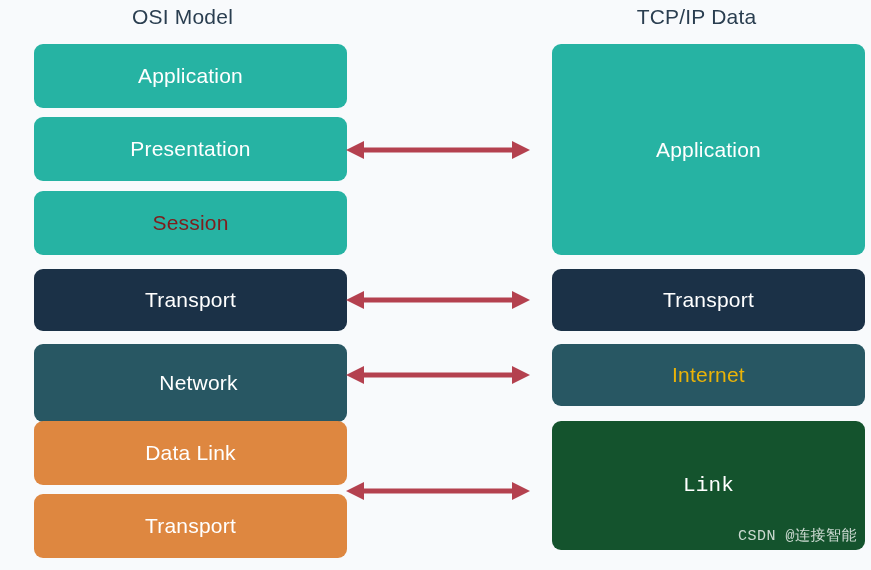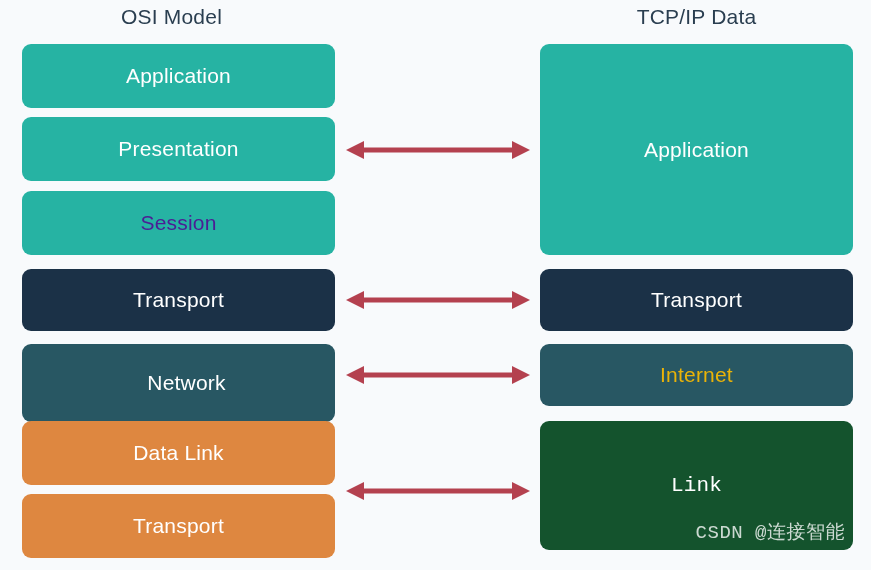--- a/index.html
+++ b/index.html
@@ -25,71 +25,72 @@
     position: absolute;
     top: 4px;
     font-size: 21px;
     font-weight: 400;
     color: #2a3e50;
     text-align: center;
     letter-spacing: 0.2px;
     line-height: 26px;
     white-space: nowrap;
   }
-  #title-osi   { left: 15px;  width: 313px; }
+  #title-osi   { left: 26px;  width: 313px; }
   #title-tcpip { left: 540px; width: 313px; }
 
   .layer-box {
     position: absolute;
     border-radius: 9px;
     display: flex;
     align-items: center;
     justify-content: center;
     color: #ffffff;
     font-size: 21px;
     font-weight: 400;
     letter-spacing: 0.2px;
     box-sizing: border-box;
     white-space: nowrap;
+    margin-left: 12px;
   }
   .col-left  { left: 22px;  width: 313px; }
   .col-right { left: 540px; width: 313px; }
 
   .arrow-wrap {
     position: absolute;
     height: 22px;
     left: 344px;
     width: 188px;
     display: block;
   }
   .arrow-wrap svg { display: block; width: 188px; height: 22px; }
 
   .watermark {
     position: absolute;
     right: 8px;
     bottom: 5px;
-    font-size: 19px;
+    font-size: 15px;
     color: rgba(255,255,255,0.78);
     letter-spacing: 0.5px;
     white-space: nowrap;
     pointer-events: none;
   }
 </style>
 </head>
 <body>
 
 <div id="canvas" style="background: rgb(248, 250, 252);">
 
   <div class="col-title" id="title-osi" style="color: rgb(42, 62, 80);">OSI Model</div>
 
   <div class="col-title" id="title-tcpip" style="color: rgb(42, 62, 80);">TCP/IP Data</div>
 
   <div class="layer-box col-left" style="top: 44px; height: 64px; background: rgb(38, 179, 163); color: rgb(255, 255, 255);">Application</div>
   <div class="layer-box col-left" style="top: 117px; height: 64px; background: rgb(38, 179, 163); color: rgb(255, 255, 255);">Presentation</div>
-  <div class="layer-box col-left" style="top: 191px; height: 64px; background: rgb(38, 179, 163); color: #4c1d95;">Session</div>
+  <div class="layer-box col-left" style="top: 191px; height: 64px; background: rgb(38, 179, 163); color: #7f1d1d;">Session</div>
   <div class="layer-box col-left" style="top: 269px; height: 62px; background: rgb(27, 49, 71); color: rgb(255, 255, 255);">Transport</div>
   <div class="layer-box col-left" style="top: 344px; height: 78px; background: rgb(40, 87, 99); color: rgb(255, 255, 255); padding-left: 16px;">Network</div>
   <div class="layer-box col-left" style="top: 421px; height: 64px; background: rgb(222, 135, 64); color: rgb(255, 255, 255);">Data Link</div>
   <div class="layer-box col-left" style="top: 494px; height: 64px; background: rgb(222, 135, 64); color: rgb(255, 255, 255);">Transport</div>
 
   <div class="layer-box col-right" style="top: 44px; height: 211px; background: rgb(38, 179, 163); color: rgb(255, 255, 255);">Application</div>
   <div class="layer-box col-right" style="top: 269px; height: 62px; background: rgb(27, 49, 71); color: rgb(255, 255, 255);">Transport</div>
   <div class="layer-box col-right" style="top: 344px; height: 62px; background: rgb(40, 87, 99); color: #eab308;">Internet</div>
   <div class="layer-box col-right" style="top: 421px; height: 129px; background: #14532d; color: rgb(255, 255, 255); font-family: Liberation Mono, monospace;">Link<span class="watermark">CSDN @连接智能</span></div>
 

